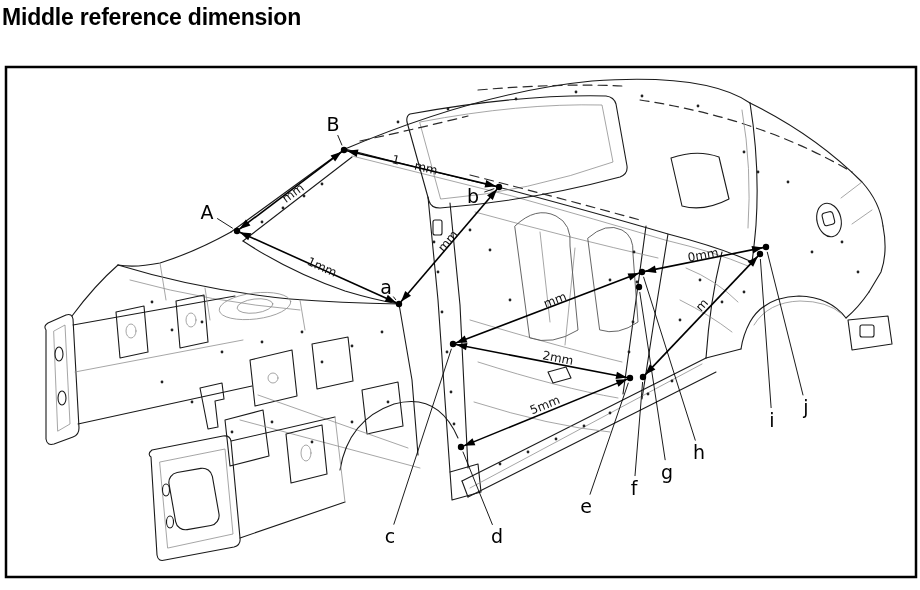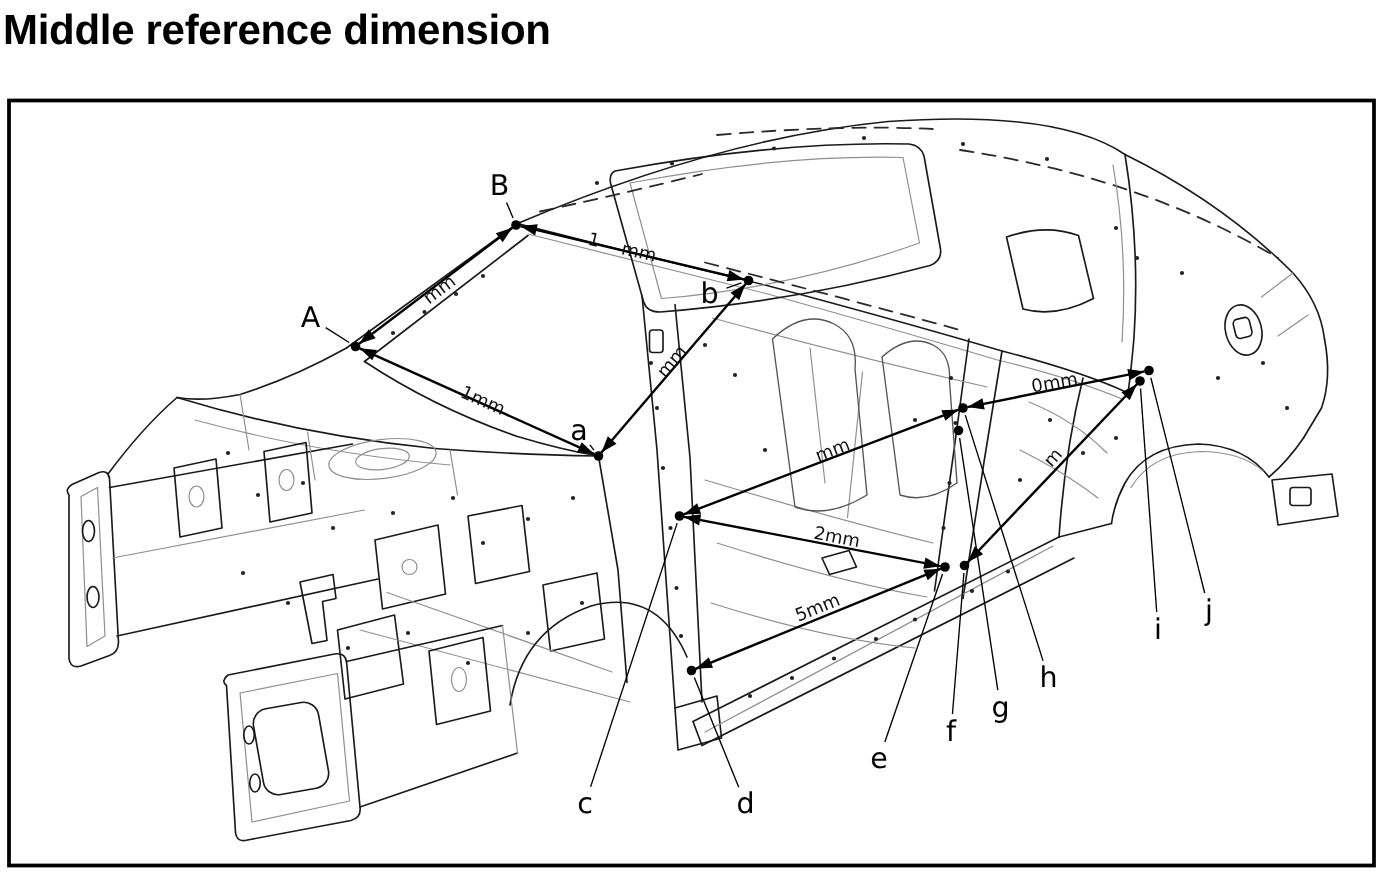--- a/index.html
+++ b/index.html
@@ -1,18 +1,18 @@
 <!DOCTYPE html>
 <html><head>
 <meta charset="utf-8">
 <style>
   html,body{margin:0;padding:0;background:#fff;}
   .page{position:relative;width:920px;height:590px;background:#fff;overflow:hidden;
         font-family:"Liberation Sans",sans-serif;}
-  .title{position:absolute;left:2px;top:4px;font-size:28px;font-weight:700;color:#000;
+  .title{position:absolute;left:2px;top:4px;font-size:23px;font-weight:700;color:#000;
          letter-spacing:-0.2px;}
   svg{position:absolute;left:0;top:0;}
   
   .art path,.art rect,.art ellipse,.art circle{stroke:#1a1a1a;fill:none;stroke-width:1.1;
         stroke-linecap:round;stroke-linejoin:round;}
   .art .lt{stroke:#8f8f8f;stroke-width:0.8;}
   .art .md{stroke:#555;stroke-width:0.9;}
   .art .dash{stroke:#2a2a2a;stroke-dasharray:9 6;stroke-width:1.2;}
   .art .weld{fill:#222;stroke:none;}
   

